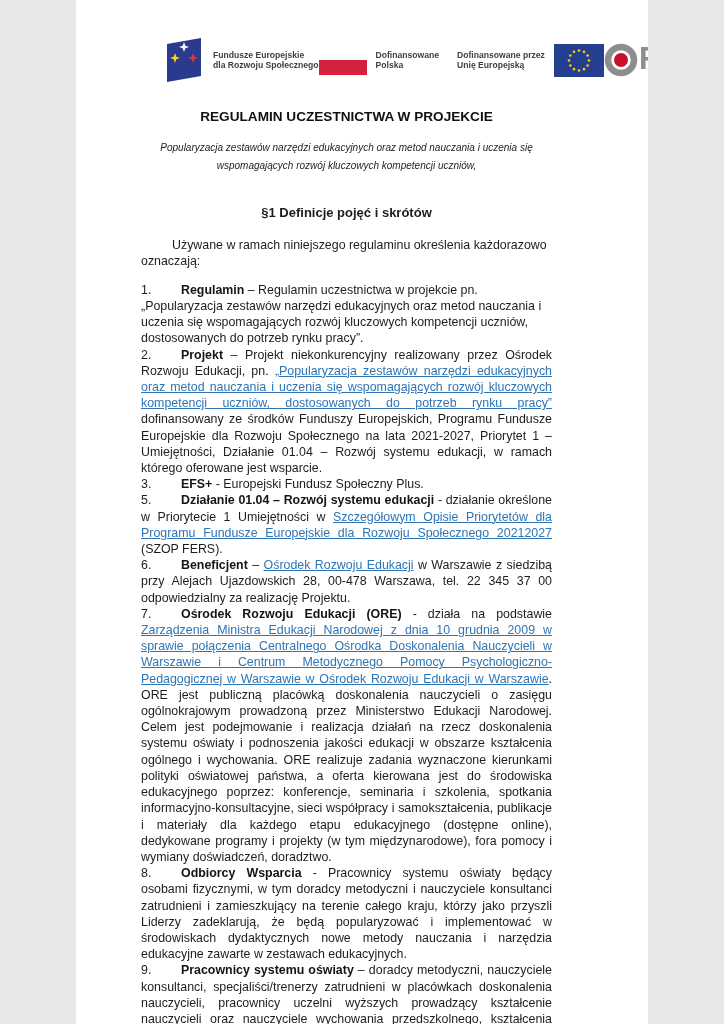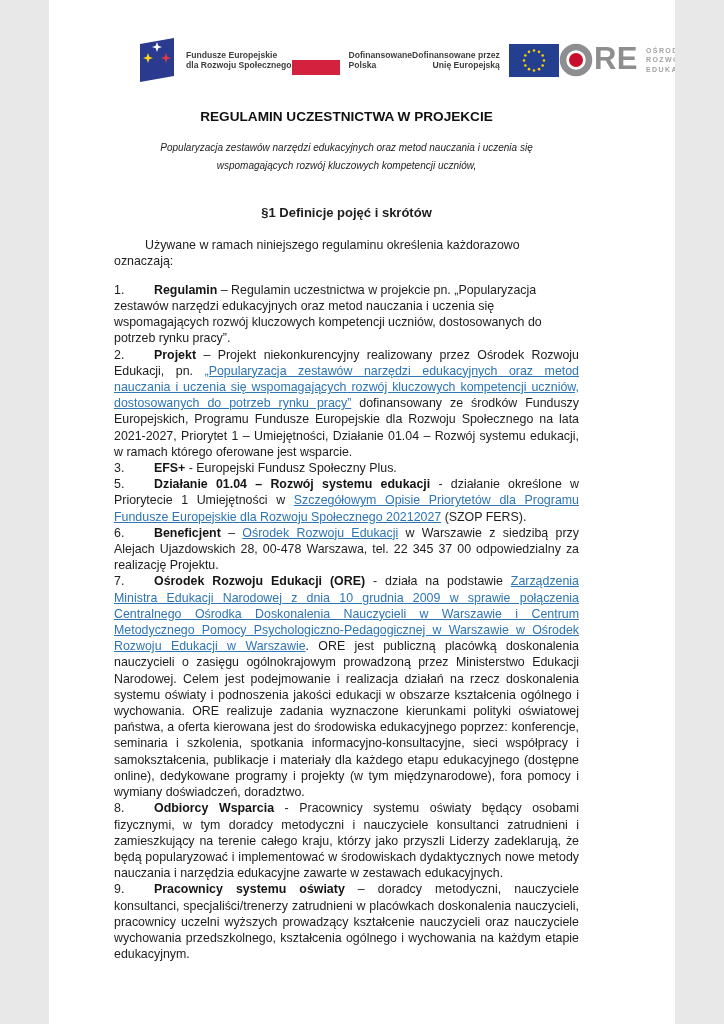--- a/index.html
+++ b/index.html
@@ -1,36 +1,36 @@
 <!DOCTYPE html>
 <html lang="pl" style="--link: #2e75b6;"><head>
 <meta charset="utf-8">
 <style>
   html,body{margin:0;padding:0;background:#e8e8e8;}
   .page{
     position:relative;
-    width:626px;height:1024px;
+    width:572px;height:1024px;
     margin:0 auto;
     background:#ffffff;
     font-family:"Liberation Sans", sans-serif;
     color:#1d1d1d;
     box-sizing:border-box;
     overflow:hidden;
   }
   
   .logos-row{
     display:flex;align-items:center;justify-content:space-between;
     padding:36px 60px 0 88px;
   }
   .logo-group{display:flex;align-items:center;}
   .logo-label{
     font-size:8.6px;font-weight:bold;color:#3f3f3f;line-height:10.5px;
     margin-left:9px;white-space:nowrap;
   }
-  .logo-label.right{text-align:right;margin-left:0;margin-right:9px;}
+  .logo-label.right{margin-left:18px;margin-right:9px;}
   .pl-flag{width:48px;height:30px;box-shadow:0 0 0 1px #e0e0e0 inset;}
   .pl-flag .w{height:15px;background:#ffffff;}
   .pl-flag .r{height:15px;background:#d4213d;}
   .eu-flag{width:50px;height:33px;background:#243e90;display:block;}
   .divider-bar{width:2.5px;height:42px;background:#1a1a1a;}
   .ore{display:flex;align-items:center;}
   .ore-word{display:flex;align-items:flex-start;}
   .ore-letters{
     font-size:31px;font-weight:bold;color:#8e8e8e;letter-spacing:0.5px;
     line-height:31px;margin-left:1px;

